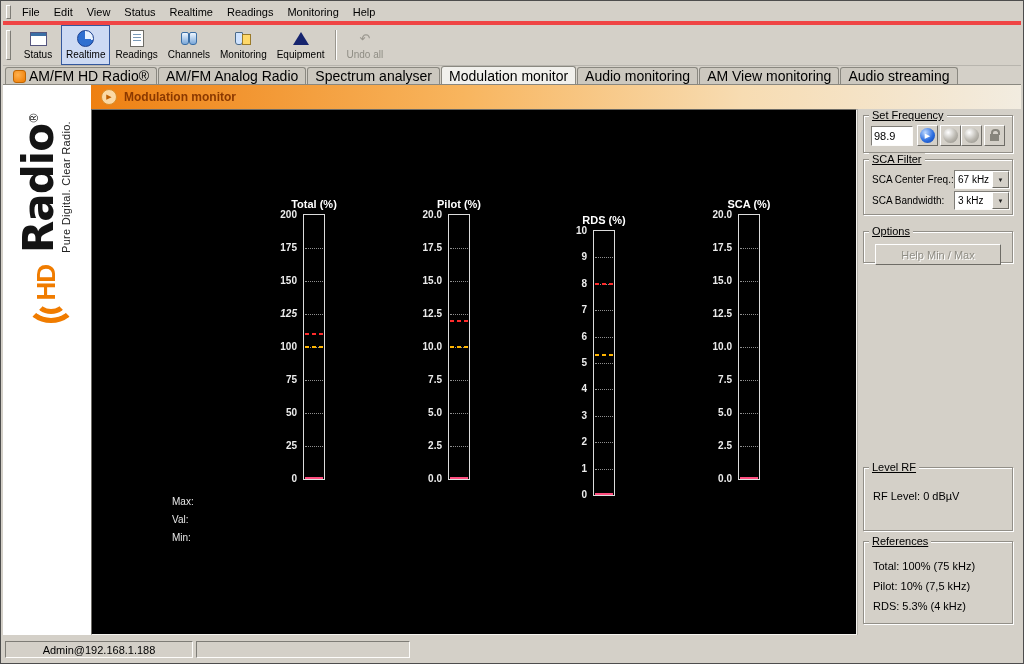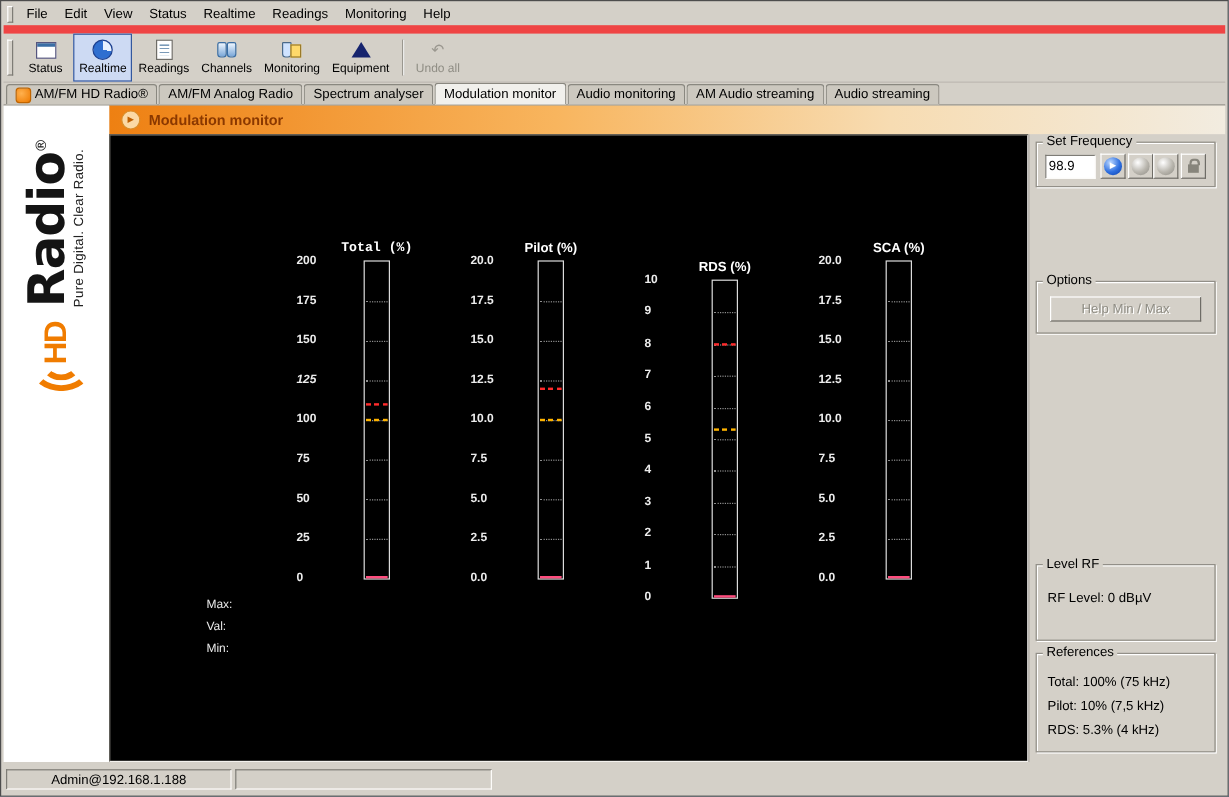--- a/index.html
+++ b/index.html
@@ -6,21 +6,21 @@
   body{width:1024px;height:664px;font-family:"Liberation Sans",sans-serif;font-size:11px;background:#3a6ea5;overflow:hidden;}
   .app{position:relative;width:1024px;height:664px;box-sizing:border-box;background:#d4d0c8;border:1px solid #4d4d4d;padding:2px;display:flex;flex-direction:column;}
 
   
   .titlebar{height:18px;flex:0 0 auto;background:linear-gradient(90deg,#0a246a,#1e48a8 45%,#a6caf0);display:flex;align-items:center;padding:0 2px;gap:3px;}
   .app-icon{width:13px;height:13px;background:linear-gradient(135deg,#ffd86b,#ef8f1c 60%,#b85f00);border:1px solid #9c7a20;flex:0 0 auto;}
   .titlebar-title{color:#fff;font-weight:bold;font-size:11px;flex:1;white-space:nowrap;}
   .tb-btn{width:16px;height:14px;background:#d4d0c8;border:1px solid;border-color:#fff #565450 #565450 #fff;font-size:9px;line-height:12px;text-align:center;color:#000;flex:0 0 auto;}
 
   
-  .menubar{height:18px;flex:0 0 auto;display:flex;align-items:center;padding-left:2px;border-bottom:7px solid #ef4444;}
+  .menubar{height:18px;flex:0 0 auto;display:flex;align-items:center;padding-left:2px;border-bottom:4px solid #ef4444;}
   .grip{width:3px;height:12px;margin:0 4px 0 1px;border:1px solid;border-color:#fff #7e7c76 #7e7c76 #fff;flex:0 0 auto;}
   .grip.tall{height:28px;}
   .menu-item{padding:2px 7px;white-space:nowrap;}
 
   
   .toolbar{height:40px;flex:0 0 auto;display:flex;align-items:center;padding-left:2px;border-bottom:1px solid #b8b5ae;}
   .tbtn{height:36px;min-width:36px;display:flex;flex-direction:column;align-items:center;justify-content:center;gap:2px;padding:1px 4px;border:1px solid transparent;}
   .tbtn.active{background:#cddaf3;border-color:#33589e;}
   .tlabel{font-size:10px;white-space:nowrap;}
   .tbtn.disabled .tlabel{color:#8f8d84;}
@@ -36,21 +36,21 @@
   .ic-channels::after{right:0;}
   .ic-monitoring{position:relative;width:16px;height:15px;}
   .ic-monitoring::before{content:"";position:absolute;left:0;bottom:1px;width:6px;height:11px;background:#cfe3ff;border:1px solid #4a6a8a;border-radius:1px 1px 3px 3px;}
   .ic-monitoring::after{content:"";position:absolute;right:0;bottom:1px;width:7px;height:9px;background:#ffd96a;border:1px solid #9a7a2a;}
   .ic-equipment{width:0;height:0;border-left:8px solid transparent;border-right:8px solid transparent;border-bottom:13px solid #16246e;}
   .ic-save{width:14px;height:13px;background:#c6c3bb;border:1px solid #8f8d84;box-shadow:inset 2px 2px #dad7d0, inset -2px 0 #aaa79f;}
   .ic-undo{font-size:13px;color:#9a978f;line-height:1;}
 
   
   .tabbar{height:18px;flex:0 0 auto;display:flex;align-items:flex-end;padding-left:2px;border-bottom:1px solid #8a8880;background:#d4d0c8;}
-  .tab{height:16px;display:flex;align-items:center;gap:3px;padding:0 7px;background:#ccc8bf;border:1px solid #8a8880;border-bottom:none;border-radius:3px 3px 0 0;margin-right:1px;font-size:11px;white-space:nowrap;}
+  .tab{height:16px;display:flex;align-items:center;gap:3px;padding:0 7px;background:#ccc8bf;border:1px solid #8a8880;border-bottom:none;border-radius:3px 3px 0 0;margin-right:1px;font-size:14px;white-space:nowrap;}
   .tab.active{background:#f1f0ec;height:17px;}
   .tab-hd-icon{width:11px;height:11px;border-radius:3px;background:radial-gradient(circle at 35% 35%,#ffb14e,#ee7a00);border:1px solid #c06500;flex:0 0 auto;}
 
   
   .main-row{flex:1;display:flex;min-height:0;}
   .sidebar{width:88px;flex:0 0 auto;background:#fff;position:relative;overflow:hidden;}
   .logo-rot{position:absolute;top:0;left:0;width:250px;height:86px;transform:rotate(-90deg) translateX(-250px);transform-origin:0 0;display:flex;align-items:center;gap:12px;padding-left:12px;box-sizing:border-box;}
   .hd-logo{position:relative;width:58px;height:44px;flex:0 0 auto;display:block;}
   .hd-arc{position:absolute;border:5px solid transparent;border-left-color:#f07c00;border-radius:50%;}
   .hd-arc.outer{left:0;top:2px;width:30px;height:40px;}
@@ -67,29 +67,29 @@
   .banner-title{font-weight:bold;font-size:12px;color:#8a3800;white-space:nowrap;}
 
   .content-row{flex:1;display:flex;min-height:0;}
   .meter-area{flex:1;background:#000;position:relative;border:1px solid;border-color:#6e6c66 #f4f2ee #f4f2ee #6e6c66;min-width:0;}
   .meter-footer-label{position:absolute;left:80px;color:#e8e8e8;font-size:10px;}
 
   
   .meter{position:absolute;}
   .meter-title{position:absolute;top:0;transform:translateX(-50%);color:#fff;font-size:11px;font-weight:bold;white-space:nowrap;}
   .meter-bar{position:absolute;background:#000;border:1px solid #dcdcdc;box-sizing:border-box;}
-  .meter-ticklabel{position:absolute;left:0;text-align:left;color:#ececec;font-size:10px;font-weight:bold;}
+  .meter-ticklabel{position:absolute;left:0;text-align:right;color:#ececec;font-size:10px;font-weight:bold;}
   .meter-tickline{position:absolute;left:1px;right:1px;border-top:1px dotted #8f8f8f;}
   .meter-marker{position:absolute;left:1px;right:1px;height:2px;}
   .meter-value{position:absolute;left:1px;right:1px;bottom:0;}
 
   
   .right-panel{width:163px;flex:0 0 auto;background:#d4d0c8;position:relative;border-left:1px solid #b3b0a9;}
   .group{position:absolute;left:5px;width:150px;border:1px solid #928f88;box-shadow:1px 1px 0 #fff, inset 1px 1px 0 #fff;box-sizing:border-box;}
-  .group-label{position:absolute;top:-7px;left:5px;background:#d4d0c8;padding:0 3px;font-size:11px;white-space:nowrap;}
+  .group-label{position:absolute;top:-7px;left:5px;background:#d4d0c8;padding:0 3px;font-size:11px;white-space:nowrap;text-decoration:underline;}
   .sunken{border:1px solid;border-color:#7e7c76 #fdfcfa #fdfcfa #7e7c76;background:#fff;}
   .freq-input{position:absolute;left:7px;top:10px;width:42px;height:20px;box-sizing:border-box;font-family:"Liberation Sans",sans-serif;font-size:11px;padding:1px 2px;outline:none;}
   .sbtn{position:absolute;top:9px;width:21px;height:21px;box-sizing:border-box;background:#d4d0c8;border:1px solid;border-color:#fff #6e6c66 #6e6c66 #fff;display:flex;align-items:center;justify-content:center;}
   .ball{width:15px;height:15px;border-radius:50%;display:flex;align-items:center;justify-content:center;}
   .ball.blue{background:radial-gradient(circle at 35% 30%,#bcd8ff,#2e6fe0 55%,#0b3ea8);}
   .ball.gray{background:radial-gradient(circle at 35% 30%,#fff,#b9b6ae 55%,#8c8a83);}
   .play{color:#fff;font-size:7px;line-height:1;}
   .padlock{position:relative;width:9px;height:7px;background:#87857c;margin-top:4px;display:block;}
   .padlock::before{content:"";position:absolute;top:-5px;left:1px;width:5px;height:4px;border:2px solid #87857c;border-bottom:none;border-radius:4px 4px 0 0;}
   .row-label{position:absolute;left:8px;font-size:10px;white-space:nowrap;}
@@ -182,21 +182,21 @@
     <div class="tab">
         <span>Spectrum analyser</span>
       </div>
     <div class="tab active">
         <span>Modulation monitor</span>
       </div>
     <div class="tab">
         <span>Audio monitoring</span>
       </div>
     <div class="tab">
-        <span>AM Audio streaming</span>
+        <span>AM View monitoring</span>
       </div>
     <div class="tab">
         <span>Audio streaming</span>
       </div>
   </div>
 
   <div class="main-row">
 
     <div class="sidebar">
       <div class="logo-rot">
@@ -218,21 +218,21 @@
         <span class="banner-title">Modulation monitor</span>
       </div>
 
       <div class="content-row">
 
         <div class="meter-area">
           <div class="meter-footer-label" style="top:386px;">Max:</div>
           <div class="meter-footer-label" style="top:404px;">Val:</div>
           <div class="meter-footer-label" style="top:422px;">Min:</div>
         <div class="meter" style="left: 155px; top: 88px; width: 78px; height: 286px;">
-              <div class="meter-title" style="left: 67px; font-family: Liberation Mono, monospace;">Total (%)</div>
+              <div class="meter-title" style="left: 67px;">Total (%)</div>
               <div class="meter-bar" style="left: 56px; top: 16px; width: 22px; height: 266px;">
                 <div class="meter-tickline" style="top: 231px; border-top-color: rgb(143, 143, 143);"></div>
                 <div class="meter-tickline" style="top: 198px; border-top-color: rgb(143, 143, 143);"></div>
                 <div class="meter-tickline" style="top: 165px; border-top-color: rgb(143, 143, 143);"></div>
                 <div class="meter-tickline" style="top: 132px; border-top-color: rgb(143, 143, 143);"></div>
                 <div class="meter-tickline" style="top: 99px; border-top-color: rgb(143, 143, 143);"></div>
                 <div class="meter-tickline" style="top: 66px; border-top-color: rgb(143, 143, 143);"></div>
                 <div class="meter-tickline" style="top: 33px; border-top-color: rgb(143, 143, 143);"></div>
                 <div class="meter-marker" style="top: 117.8px; background: repeating-linear-gradient(90deg, rgb(255, 43, 43) 0px, rgb(255, 43, 43) 4px, transparent 4px, transparent 7px);"></div>
                 <div class="meter-marker" style="top: 131px; background: repeating-linear-gradient(90deg, rgb(255, 180, 0) 0px, rgb(255, 180, 0) 4px, transparent 4px, transparent 7px);"></div>
@@ -338,22 +338,35 @@
                 <span class="ball gray"></span>
               </div>
             <div class="sbtn" style="left:97px;">
                 <span class="ball gray"></span>
               </div>
             <div class="sbtn" style="left:120px;">
                 <span class="padlock"></span>
               </div>
           </div>
 
-
-          <div class="group" style="top:122px;height:44px;">
+          <div class="group" style="top:50px;height:56px;">
+            <span class="group-label">SCA Filter</span>
+            <span class="row-label" style="top:14px;">SCA Center Freq.:</span>
+            <div class="fakeselect sunken" style="left:90px;top:10px;">
+              <span class="fs-text">67 kHz</span>
+              <span class="fs-btn">▼</span>
+            </div>
+            <span class="row-label" style="top:35px;">SCA Bandwidth:</span>
+            <div class="fakeselect sunken" style="left:90px;top:31px;">
+              <span class="fs-text">3 kHz</span>
+              <span class="fs-btn">▼</span>
+            </div>
+          </div>
+
+          <div class="group" style="top:122px;height:32px;">
             <span class="group-label">Options</span>
             <div class="btn-disabled" style="left:11px;top:12px;width:126px;height:21px;">Help Min / Max</div>
           </div>
 
           <div class="group" style="top:358px;height:64px;padding-left:37px;">
             <span class="group-label">Level RF</span>
             <span class="panel-text" style="left:9px;top:22px;text-align:center;">RF Level: 0 dBµV</span>
           </div>
 
           <div class="group" style="top:432px;height:83px;">

